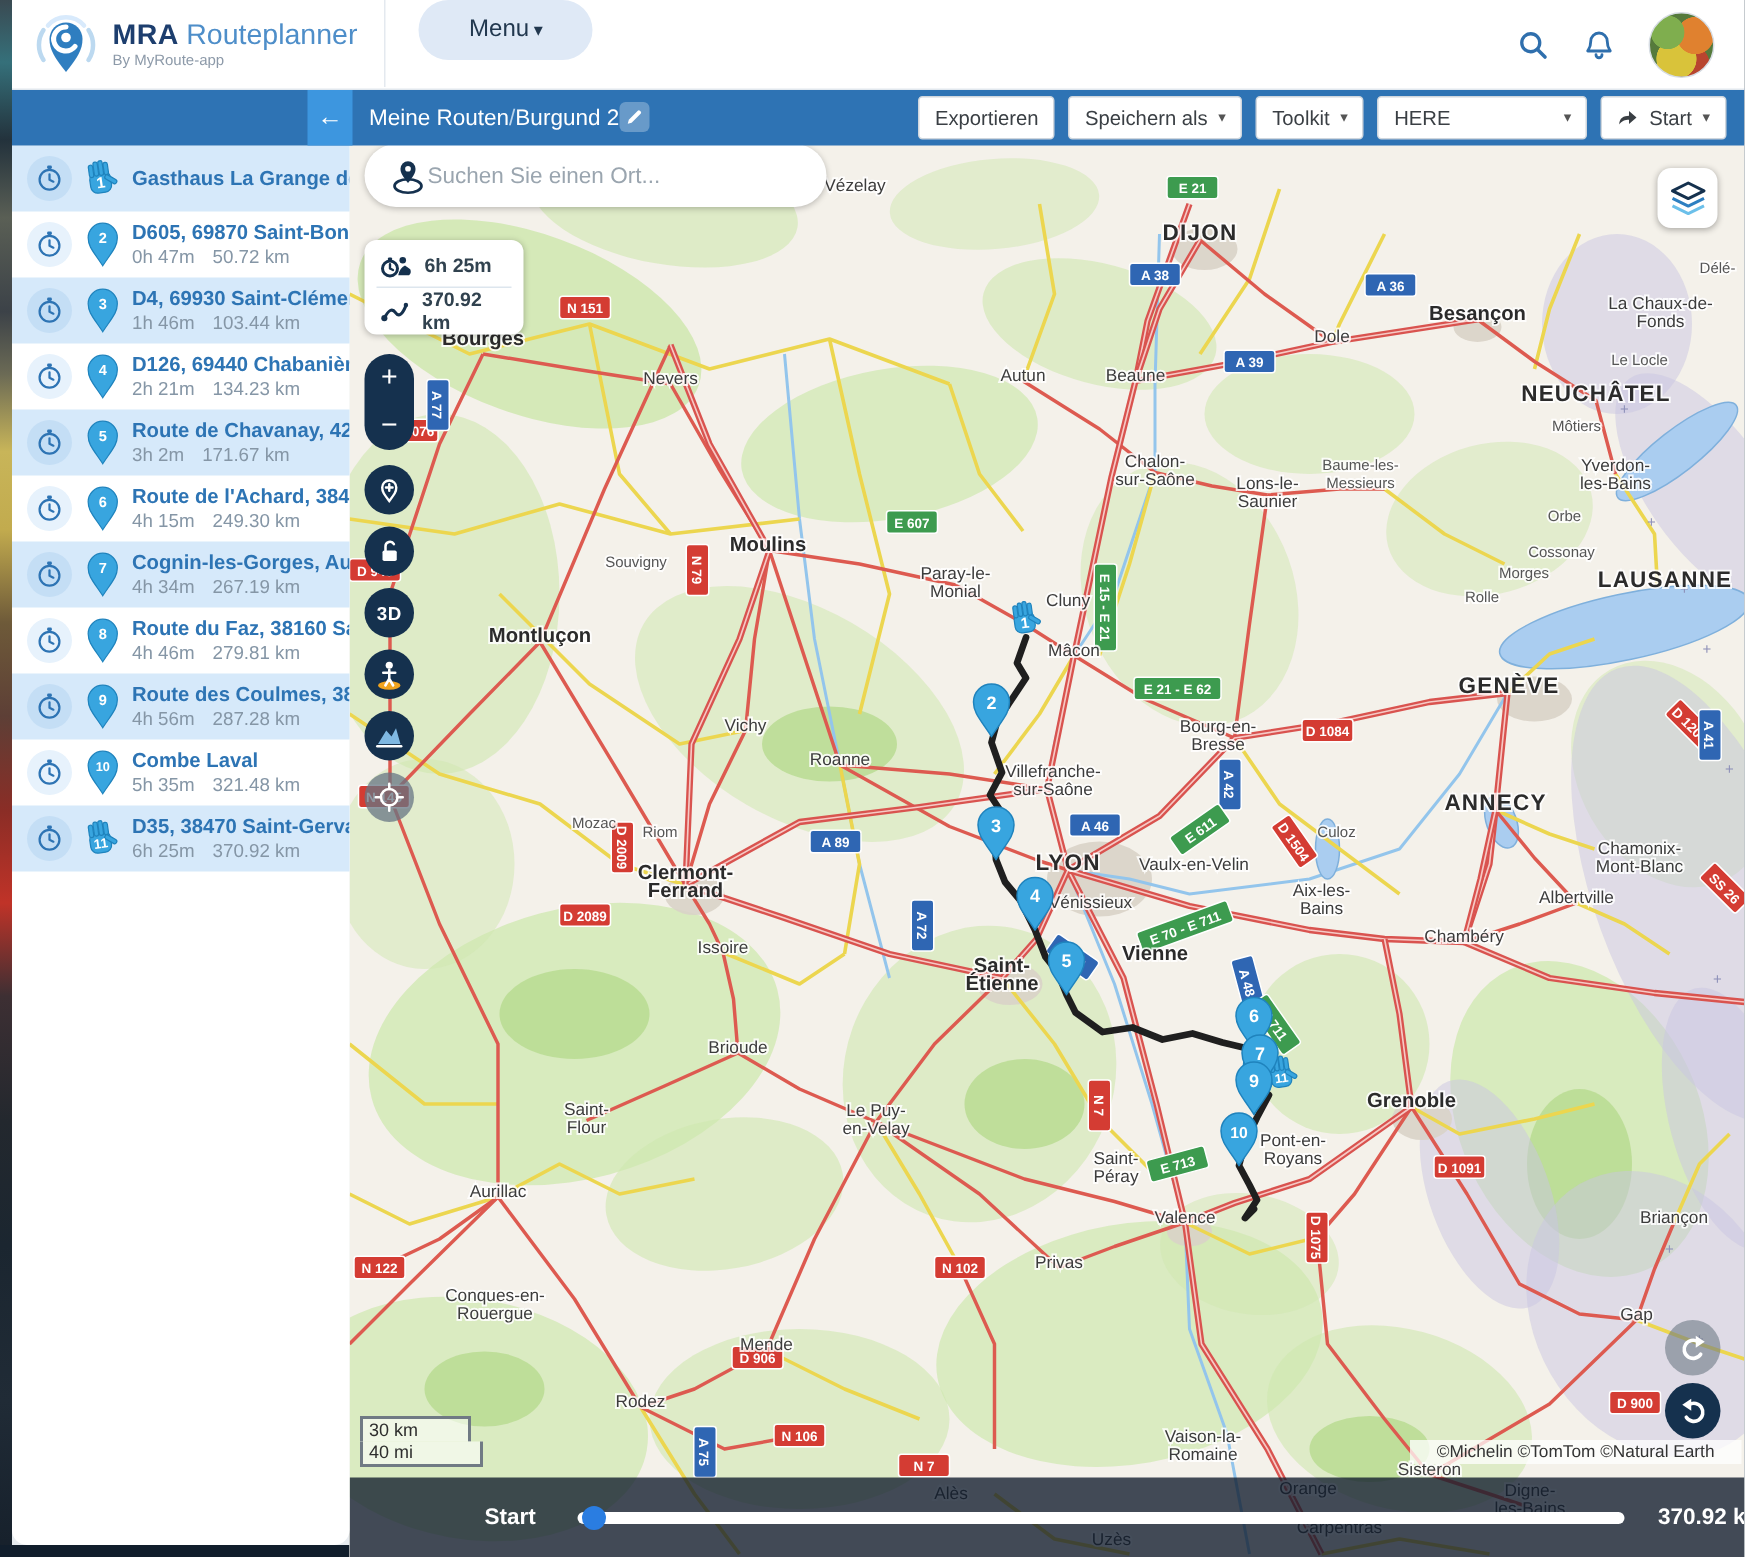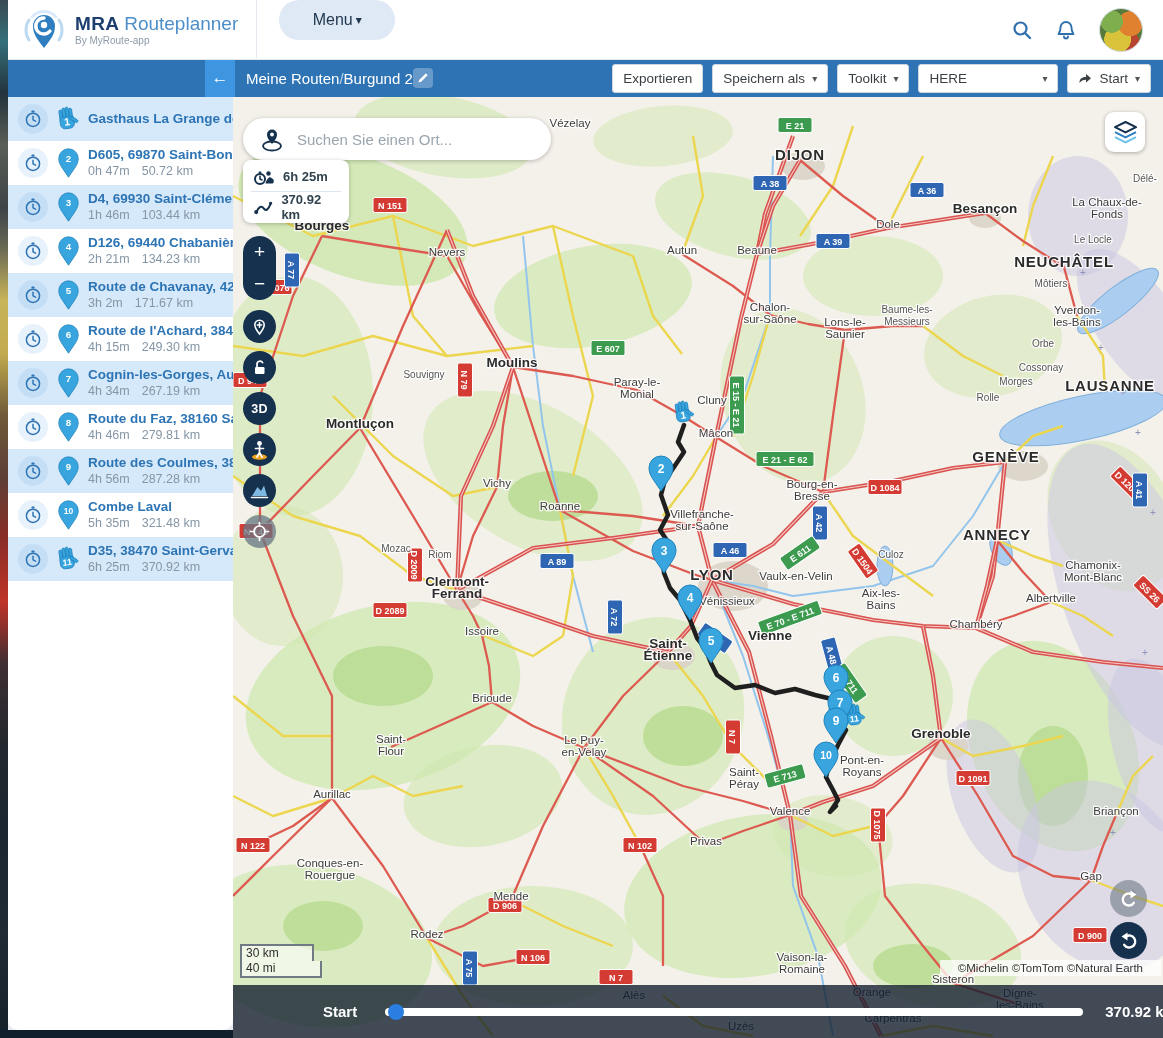--- a/index.html
+++ b/index.html
@@ -48,21 +48,21 @@
   .wp-row.alt .wp-clock{background:#c4def5;}
   .wp-icon{flex:0 0 28px;display:flex;align-items:center;justify-content:center;}
   .wp-text{min-width:0;line-height:1.25;}
   .wp-title{font-size:13.5px;font-weight:bold;color:#2d74b4;white-space:nowrap;overflow:hidden;}
   .wp-sub{font-size:12.5px;color:#8596a6;white-space:nowrap;}
   .wp-sub .d{margin-left:12px;}
   .bottom-left-strip{position:absolute;left:0;top:1030px;width:233px;height:8px;background:#111e2c;z-index:5;}
   
   .map{position:absolute;left:233px;top:96px;width:930px;height:942px;z-index:10;overflow:hidden;background:#f4f1ea;}
   #map-svg{position:absolute;left:0;top:0;width:930px;height:942px;}
-  .search-pill{position:absolute;left:10px;top:22px;width:292px;height:42px;background:#fff;border-radius:21px;box-shadow:0 1px 4px rgba(0,0,0,.25);display:flex;align-items:center;gap:12px;padding-left:16px;z-index:12;}
+  .search-pill{position:absolute;left:10px;top:0;width:292px;height:42px;background:#fff;border-radius:21px;box-shadow:0 1px 4px rgba(0,0,0,.25);display:flex;align-items:center;padding-left:16px;z-index:12;}
   .search-ph{color:#9aa5af;font-size:15px;}
   .route-card{position:absolute;left:10px;top:64px;width:106px;background:#fff;border-radius:8px;box-shadow:0 1px 4px rgba(0,0,0,.25);z-index:12;padding:2px 0;}
   .rc-row{height:29px;display:flex;align-items:center;gap:8px;padding:0 10px;font-size:13px;font-weight:bold;color:#31424f;}
   .rc-div{height:1px;background:#dde6ee;margin:0 8px;}
   .zoom-pill{position:absolute;left:10px;top:140px;width:33px;height:64px;background:#15314e;border-radius:17px;z-index:12;display:flex;flex-direction:column;color:#fff;}
   .zoom-pill div{flex:1;display:flex;align-items:center;justify-content:center;font-size:19px;cursor:pointer;}
   .ctrl{position:absolute;left:10px;width:33px;height:33px;border-radius:50%;background:#15314e;z-index:12;display:flex;align-items:center;justify-content:center;cursor:pointer;color:#fff;}
   .ctrl.muted{background:rgba(103,117,131,.75);}
   .ctrl-3d{font-size:12.5px;font-weight:bold;letter-spacing:.3px;}
   .layers-btn{position:absolute;right:18px;top:16px;width:40px;height:40px;background:#fff;border-radius:9px;box-shadow:0 1px 4px rgba(0,0,0,.3);z-index:12;display:flex;align-items:center;justify-content:center;cursor:pointer;}

